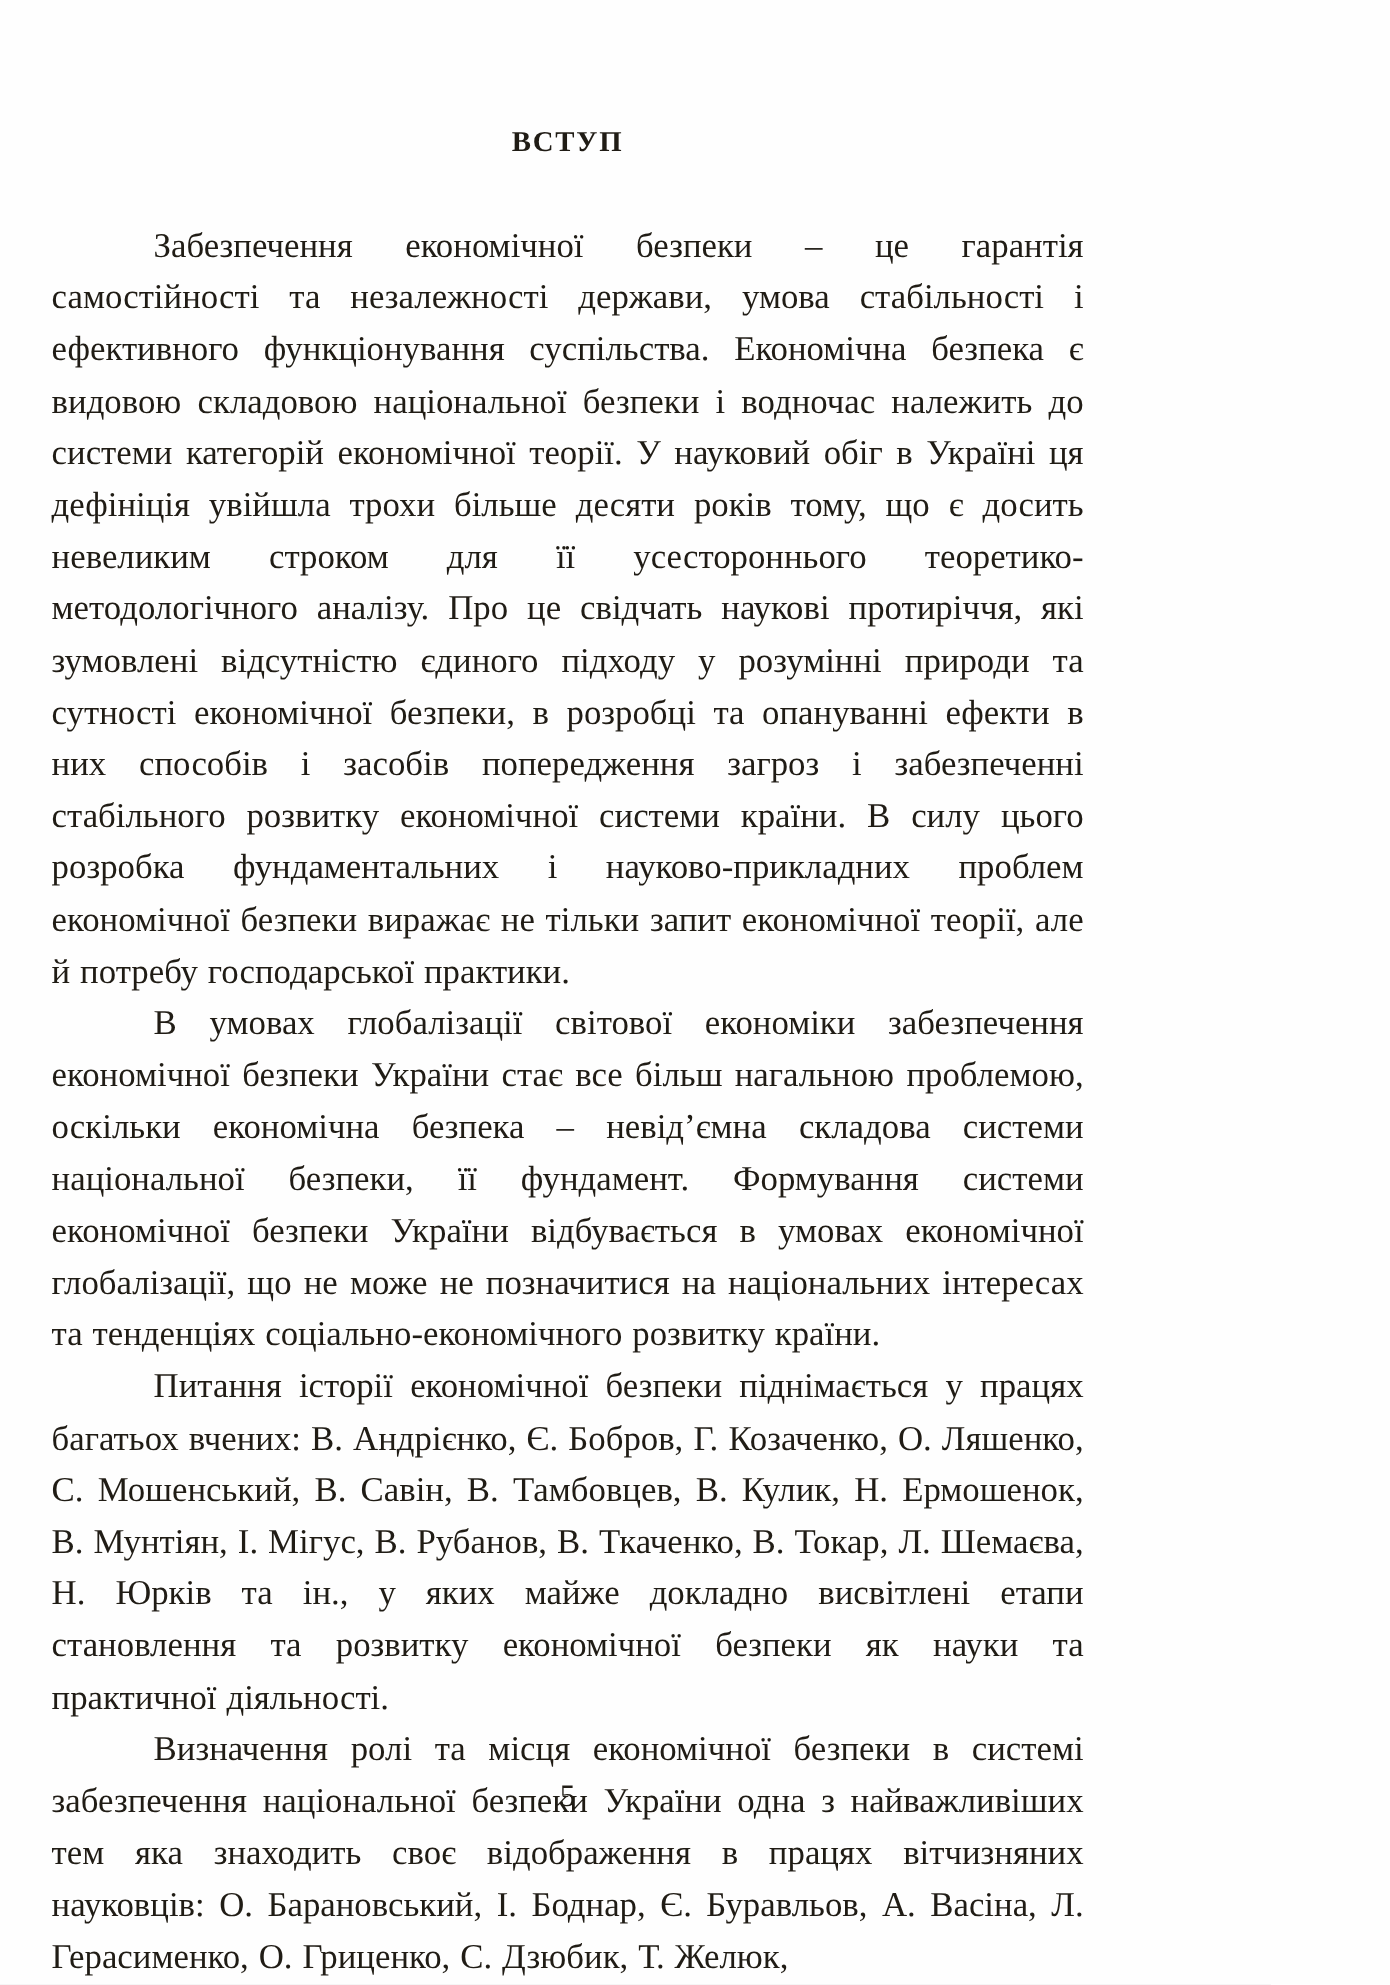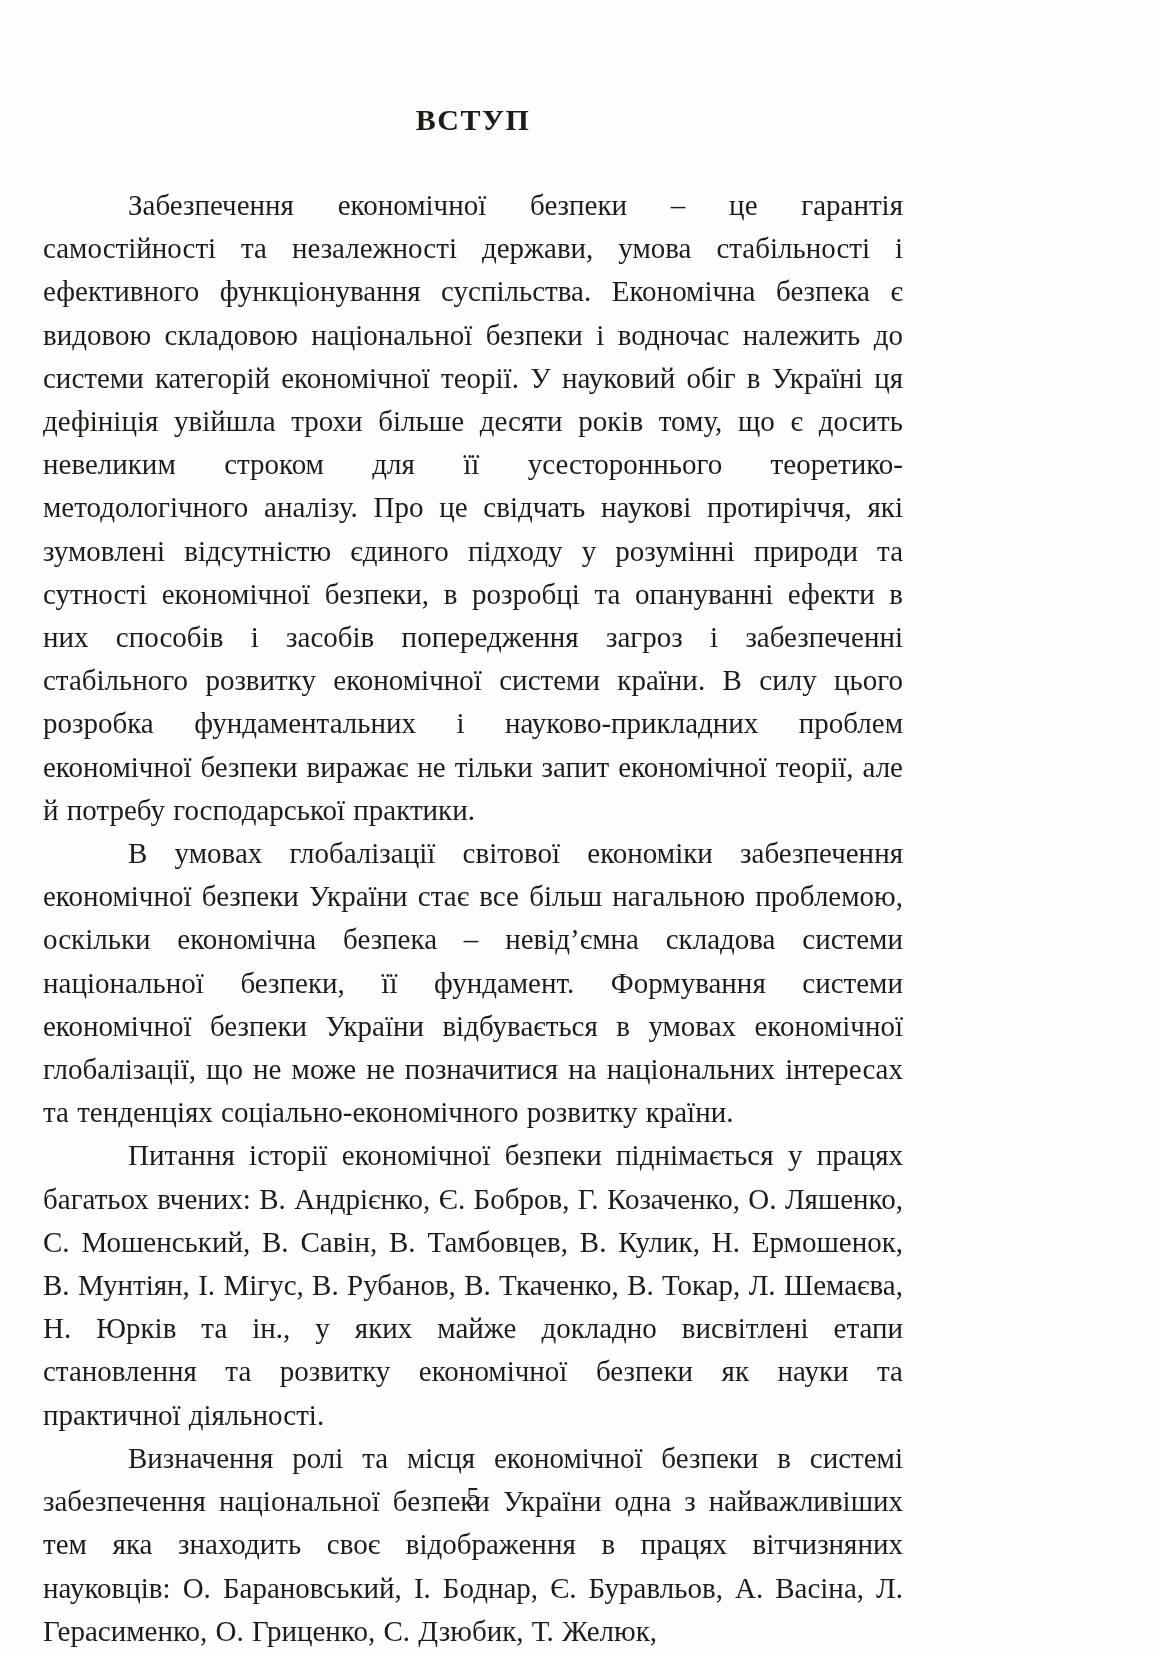--- a/index.html
+++ b/index.html
@@ -17,21 +17,21 @@
     font-family: "Liberation Serif", "DejaVu Serif", serif;
     color: #201c15;
   }
   .content {
     position: absolute;
     left: 43px;
     top: 98px;
     width: 860px;
   }
   .doc-title {
-    font-size: 30px;
+    font-size: 24px;
     font-weight: bold;
     text-align: center;
     line-height: 43px;
     margin: 0 0 43px 0;
     letter-spacing: 1.5px;
   }
   .doc-paragraph {
     font-size: 29px;
     line-height: 43.2px;
     text-align: justify;

